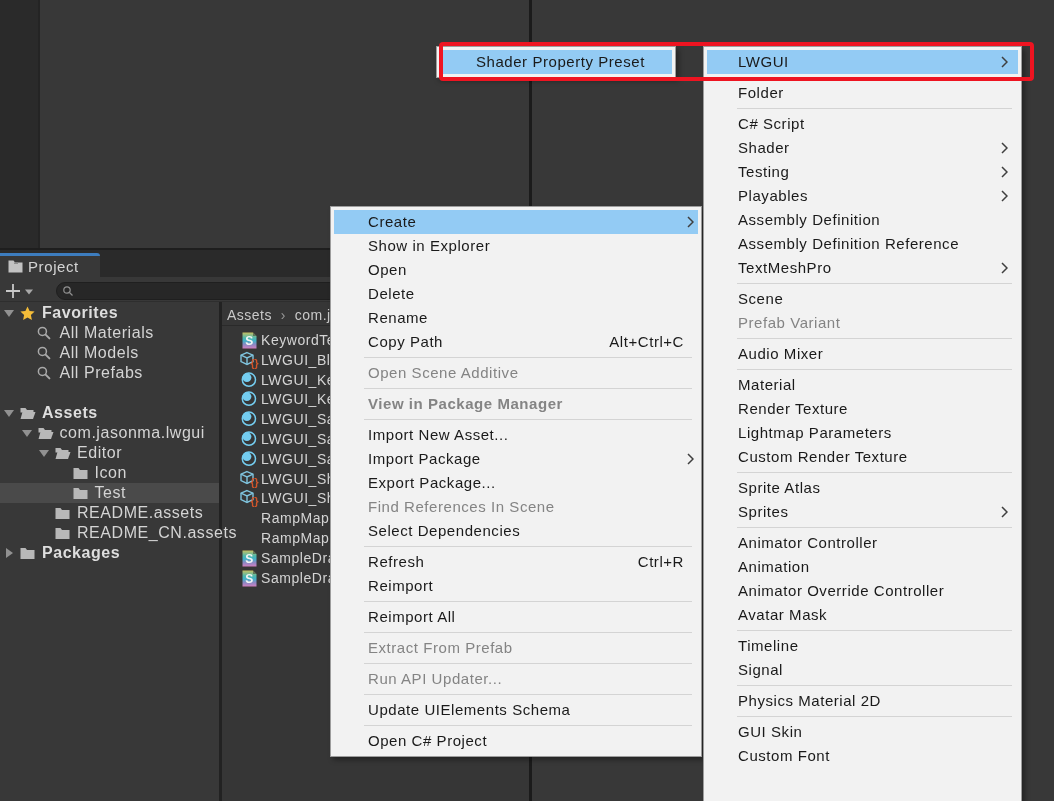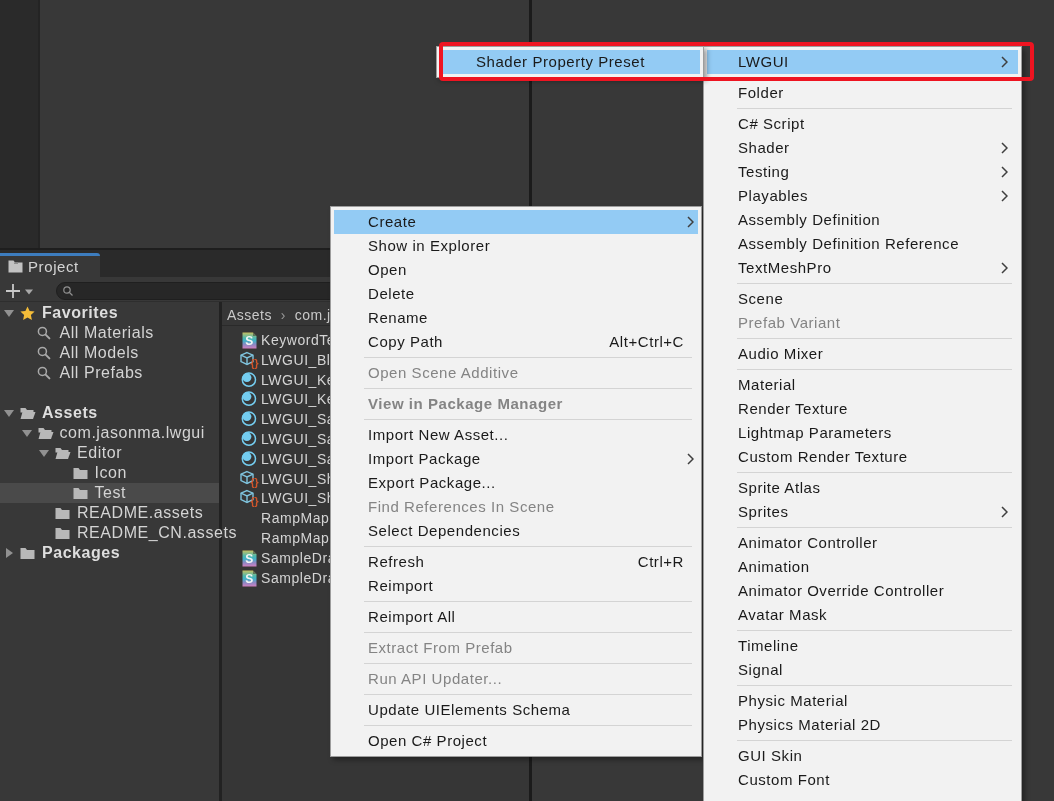--- a/index.html
+++ b/index.html
@@ -286,22 +286,21 @@
       </svg></div>
 <div class="msep"></div>
 <div class="mi"><span style="padding-left:31px;">Animator Controller</span></div>
 <div class="mi"><span style="padding-left:31px;">Animation</span></div>
 <div class="mi"><span style="padding-left:31px;">Animator Override Controller</span></div>
 <div class="mi"><span style="padding-left:31px;">Avatar Mask</span></div>
 <div class="msep"></div>
 <div class="mi"><span style="padding-left:31px;">Timeline</span></div>
 <div class="mi"><span style="padding-left:31px;">Signal</span></div>
 <div class="msep"></div>
-<div class="mi"><span style="padding-left:31px;">Physic Material</span></div>
 <div class="mi"><span style="padding-left:31px;">Physics Material 2D</span></div>
 <div class="msep"></div>
 <div class="mi"><span style="padding-left:31px;">GUI Skin</span></div>
 <div class="mi"><span style="padding-left:31px;">Custom Font</span></div>
 </div>
-<div class="menu" style="left:436px;top:46px;width:268px;height:32px;">
+<div class="menu" style="left:436px;top:46px;width:240px;height:32px;">
 <div class="mi hl"><span style="padding-left:36px;">Shader Property Preset</span></div>
 </div>
 <div class="abs" style="left:439px;top:42px;width:595px;height:39px;border:4px solid #ee1421;border-radius:4px;box-sizing:border-box;z-index:50;"></div>
 
 </body></html>

